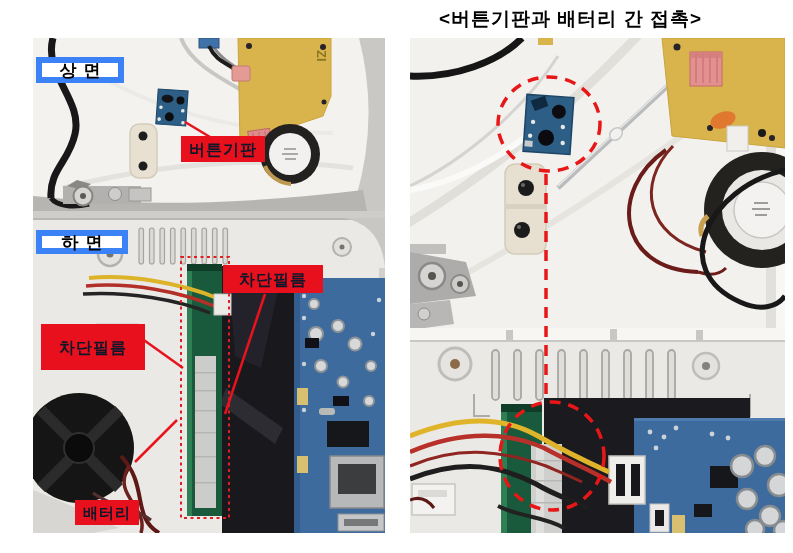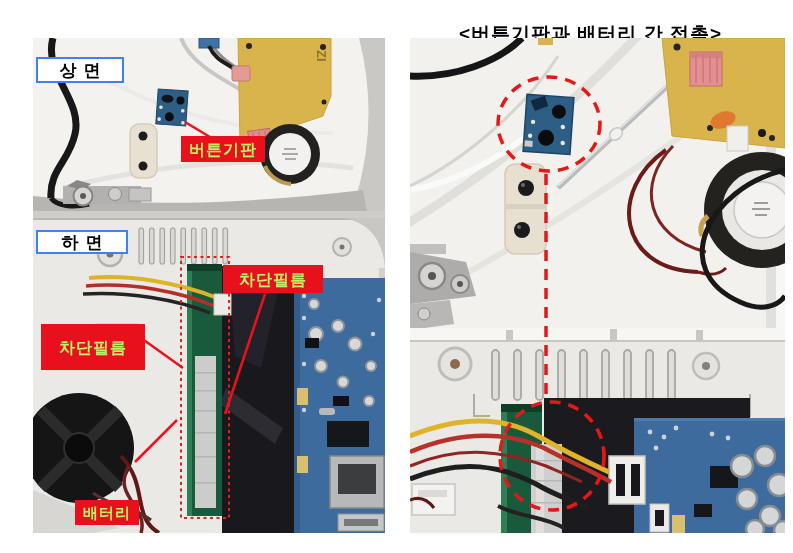--- a/index.html
+++ b/index.html
@@ -6,33 +6,33 @@
   .canvas{
     position:relative;width:793px;height:553px;background:#ffffff;
     font-family:"Liberation Sans","DejaVu Sans",sans-serif;overflow:hidden;
   }
   .fig-title{
     position:absolute;top:5px;height:28px;line-height:28px;
     font-size:19px;font-weight:800;color:#000;text-align:center;letter-spacing:1px;
     white-space:nowrap;
   }
   .title-left{left:33px;width:352px;}
-  .title-right{left:400px;width:381px;margin-top:15px;}
+  .title-right{left:380px;width:381px;}
   .photo{position:absolute;top:38px;overflow:hidden;background:#e9e7e3;}
   .photo-left{left:33px;width:352px;height:495px;}
   .photo-right{left:410px;width:375px;height:495px;}
   .scene{position:absolute;left:0;top:0;width:100%;height:100%;display:block;}
   .tag{
-    position:absolute;background:#ffffff;border:2px solid #3b82f6;box-sizing:border-box;
+    position:absolute;background:#ffffff;border:6px solid #3b82f6;box-sizing:border-box;
     display:flex;align-items:center;justify-content:center;
     font-size:17px;font-weight:800;color:#000;letter-spacing:7px;text-indent:7px;
     z-index:5;
   }
   .callout{
-    position:absolute;background:#e8101c;color:#bef264;box-sizing:border-box;
+    position:absolute;background:#e8101c;color:#0f172a;box-sizing:border-box;
     display:flex;flex-direction:column;align-items:center;justify-content:center;
     font-size:16px;font-weight:800;letter-spacing:1px;line-height:21px;
     z-index:5;white-space:nowrap;
   }
   .callout .ln{display:block;}
 </style>
 </head>
 <body>
 
 <div class="canvas">

